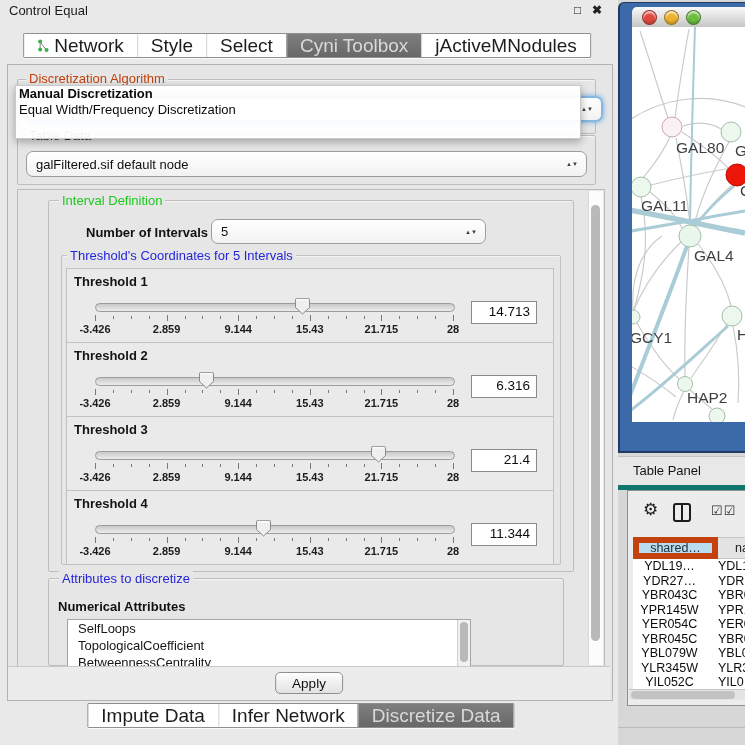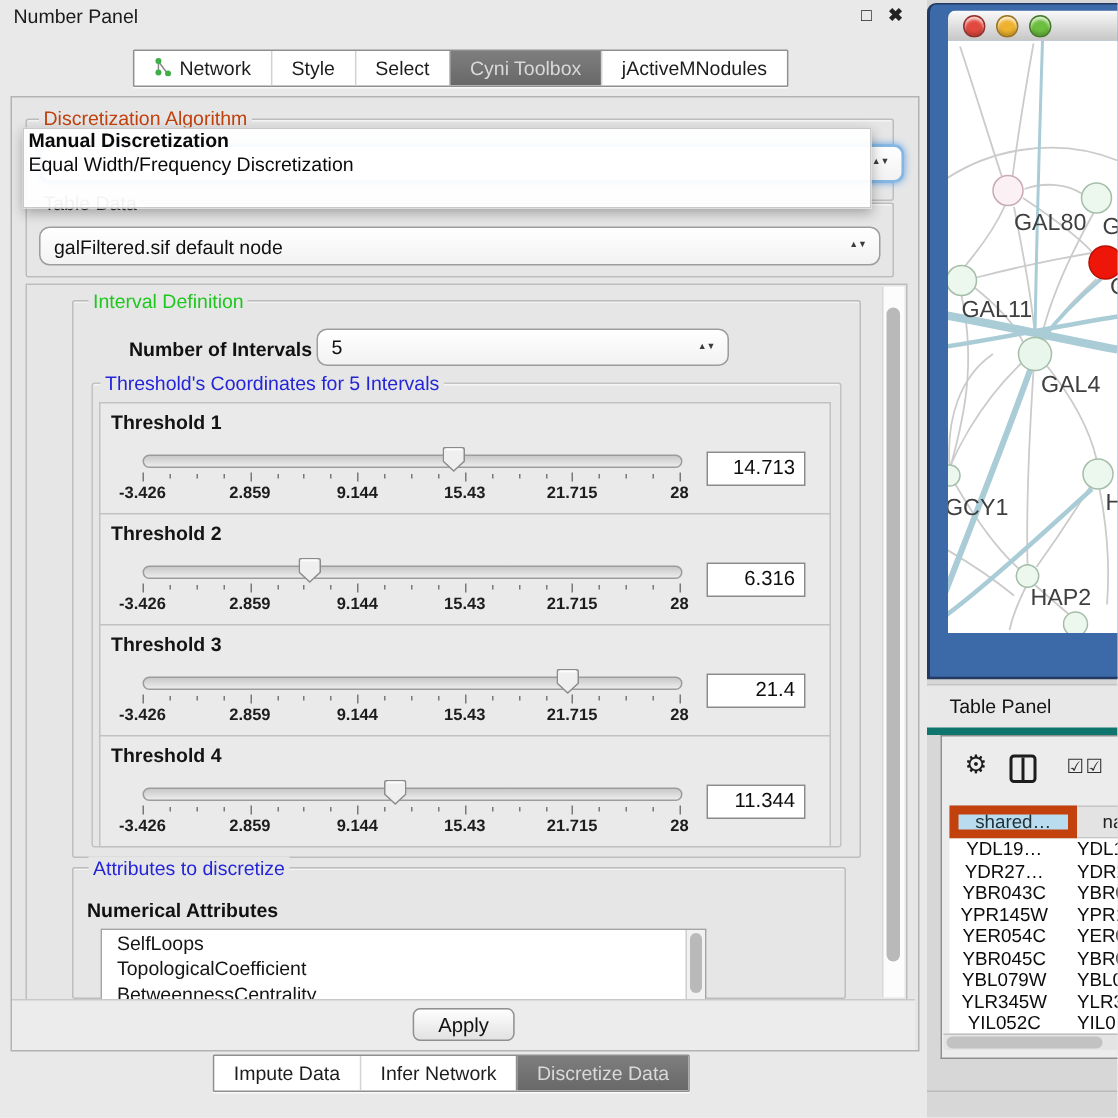--- a/index.html
+++ b/index.html
@@ -8,21 +8,21 @@
 
   
   .left-window{position:absolute;left:0;top:0;width:618px;height:745px;background:#e9e9e9;}
   .titlebar{position:absolute;left:0;top:0;width:618px;height:22px;}
   .titlebar .title{position:absolute;left:9px;top:3px;font-size:13px;color:#1b1b1b;}
   .win-btn{position:absolute;top:3px;font-size:12px;font-weight:bold;color:#222;cursor:default;}
   .win-btn.float{left:574px;}
   .win-btn.close{left:592px;}
 
   .tabbar{position:absolute;display:flex;height:23px;background:#fff;border:1px solid #8f8f8f;
-          border-radius:1px;overflow:hidden;font-size:13px;box-shadow:0 1px 0 rgba(255,255,255,.7);text-align:center;}
+          border-radius:1px;overflow:hidden;font-size:19px;box-shadow:0 1px 0 rgba(255,255,255,.7);text-align:center;}
   .tabbar .tab{display:flex;align-items:center;gap:5px;padding:0 13px;border-left:1px solid #d2d2d2;
                color:#1d1d1d;white-space:nowrap;}
   .tabbar .tab:first-child{border-left:none;}
   .tabbar .tab.sel{background:linear-gradient(#7e7e7e,#686868);color:#d9d9d9;border-left-color:#8f8f8f;}
   #top-tabs{left:307px;top:33px;transform:translateX(-50%);}
   #bottom-tabs{left:301px;top:703px;transform:translateX(-50%);}
 
   .main-panel{position:absolute;left:7px;top:64px;width:604px;height:635px;background:#e6e6e6;
               border:1px solid #b3b3b3;}
 
@@ -116,21 +116,21 @@
   .bold{font-weight:bold;}
 </style>
 </head>
 <body>
 
 <div class="root">
 
   <section class="left-window">
 
     <div class="titlebar">
-      <span class="title">Number Panel</span>
+      <span class="title">Control Equal</span>
       <span class="win-btn float">□</span>
       <span class="win-btn close">✖</span>
     </div>
 
     <div class="tabbar" id="top-tabs">
         <span class="tab">
           <span><svg width="12" height="13" viewBox="0 0 12 13">
               <path d="M3,3 L3,10 M3,3 L9,11" stroke="#8a8a8a" stroke-width="1" fill="none"></path>
               <circle cx="3" cy="2.6" r="2" fill="#3fae49"></circle>
               <circle cx="3" cy="10.4" r="2" fill="#3fae49"></circle>

